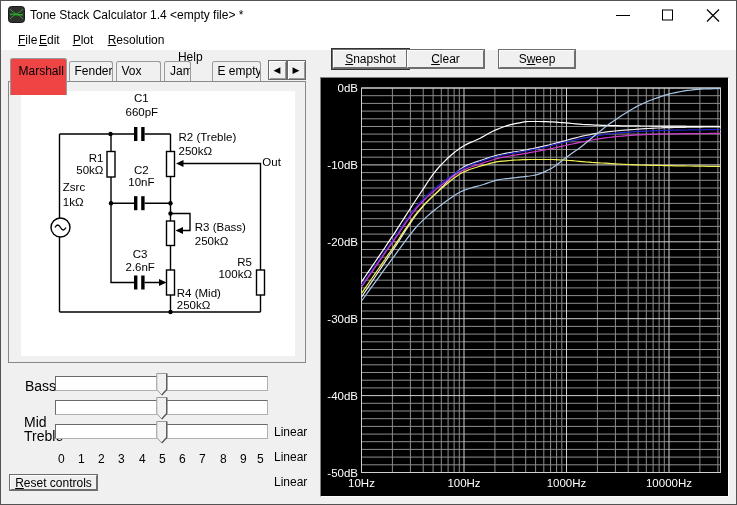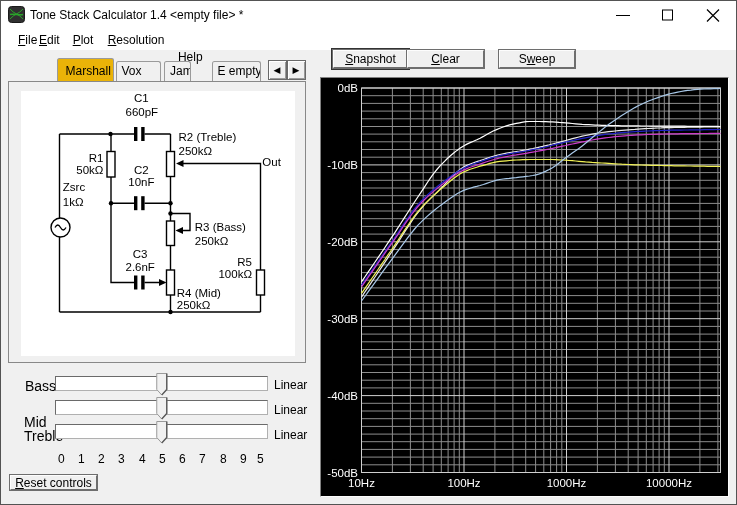--- a/index.html
+++ b/index.html
@@ -8,29 +8,29 @@
 .abs{position:absolute;}
 #frame{position:absolute;left:0;top:0;width:735px;height:503px;border:1px solid #535353;pointer-events:none;z-index:50;}
 #titlebar{left:1px;top:1px;width:735px;height:28px;background:#fff;}
 #title{left:30px;top:8px;}
 #menubar{left:1px;top:29px;width:735px;height:21px;background:#fff;}
 .mi{position:absolute;top:4px;}
 .mi u{text-decoration:underline;}
 
 .tab{position:absolute;white-space:nowrap;overflow:hidden;border:1px solid #9a9a9a;border-bottom:none;background:#f0f0f0;text-align:left;
  box-sizing:border-box;padding-top:2px;padding-left:5px;height:20px;top:61px;border-radius:2.5px 2.5px 0 0;}
-#tabsel{top:58px;height:23px;background:#eab308;z-index:3;padding-top:5px;margin-left:47px;}
+#tabsel{top:58px;height:37px;background:#ef4444;z-index:3;padding-top:5px;}
 #pane{left:8px;top:81px;width:298px;height:282px;border:1px solid #888;box-sizing:border-box;background:#f0f0f0;}
 #canvas{left:21px;top:91px;width:274px;height:265px;background:#fff;}
 .spin{position:absolute;top:60px;width:19px;height:19.5px;background:#f0f0f0;border:1px solid #696969;
  box-shadow:inset 1px 1px 0 #fff,inset -1px -1px 0 #9a9a9a;box-sizing:border-box;text-align:center;font-size:9px;padding-top:4px;}
 
 .slab{position:absolute;font-size:14px;}
 .track{position:absolute;left:55px;width:213px;height:15px;background:#fff;border:1px solid;border-color:#6a6a6a #b0b0b0 #b0b0b0 #6a6a6a;box-sizing:border-box;}
-.lin{position:absolute;left:274px;font-size:12px;}
+.lin{position:absolute;left:274px;font-size:12px;margin-top:47px;}
 
 .btn{position:absolute;background:#f0f0f0;border:1px solid;border-color:#fdfdfd #6e6e6e #6e6e6e #fdfdfd;
  box-shadow:0 0 0 1px #6e6e6e;box-sizing:border-box;text-align:center;font-size:12px;}
 .btn u{text-decoration:underline;}
 #plot{left:320px;top:77px;border:1px solid;border-color:#828282 #fdfdfd #fdfdfd #828282;}
 .num{position:absolute;top:452px;font-size:12px;}
 </style>
 </head>
 <body>
 <div id="titlebar" class="abs"></div>

